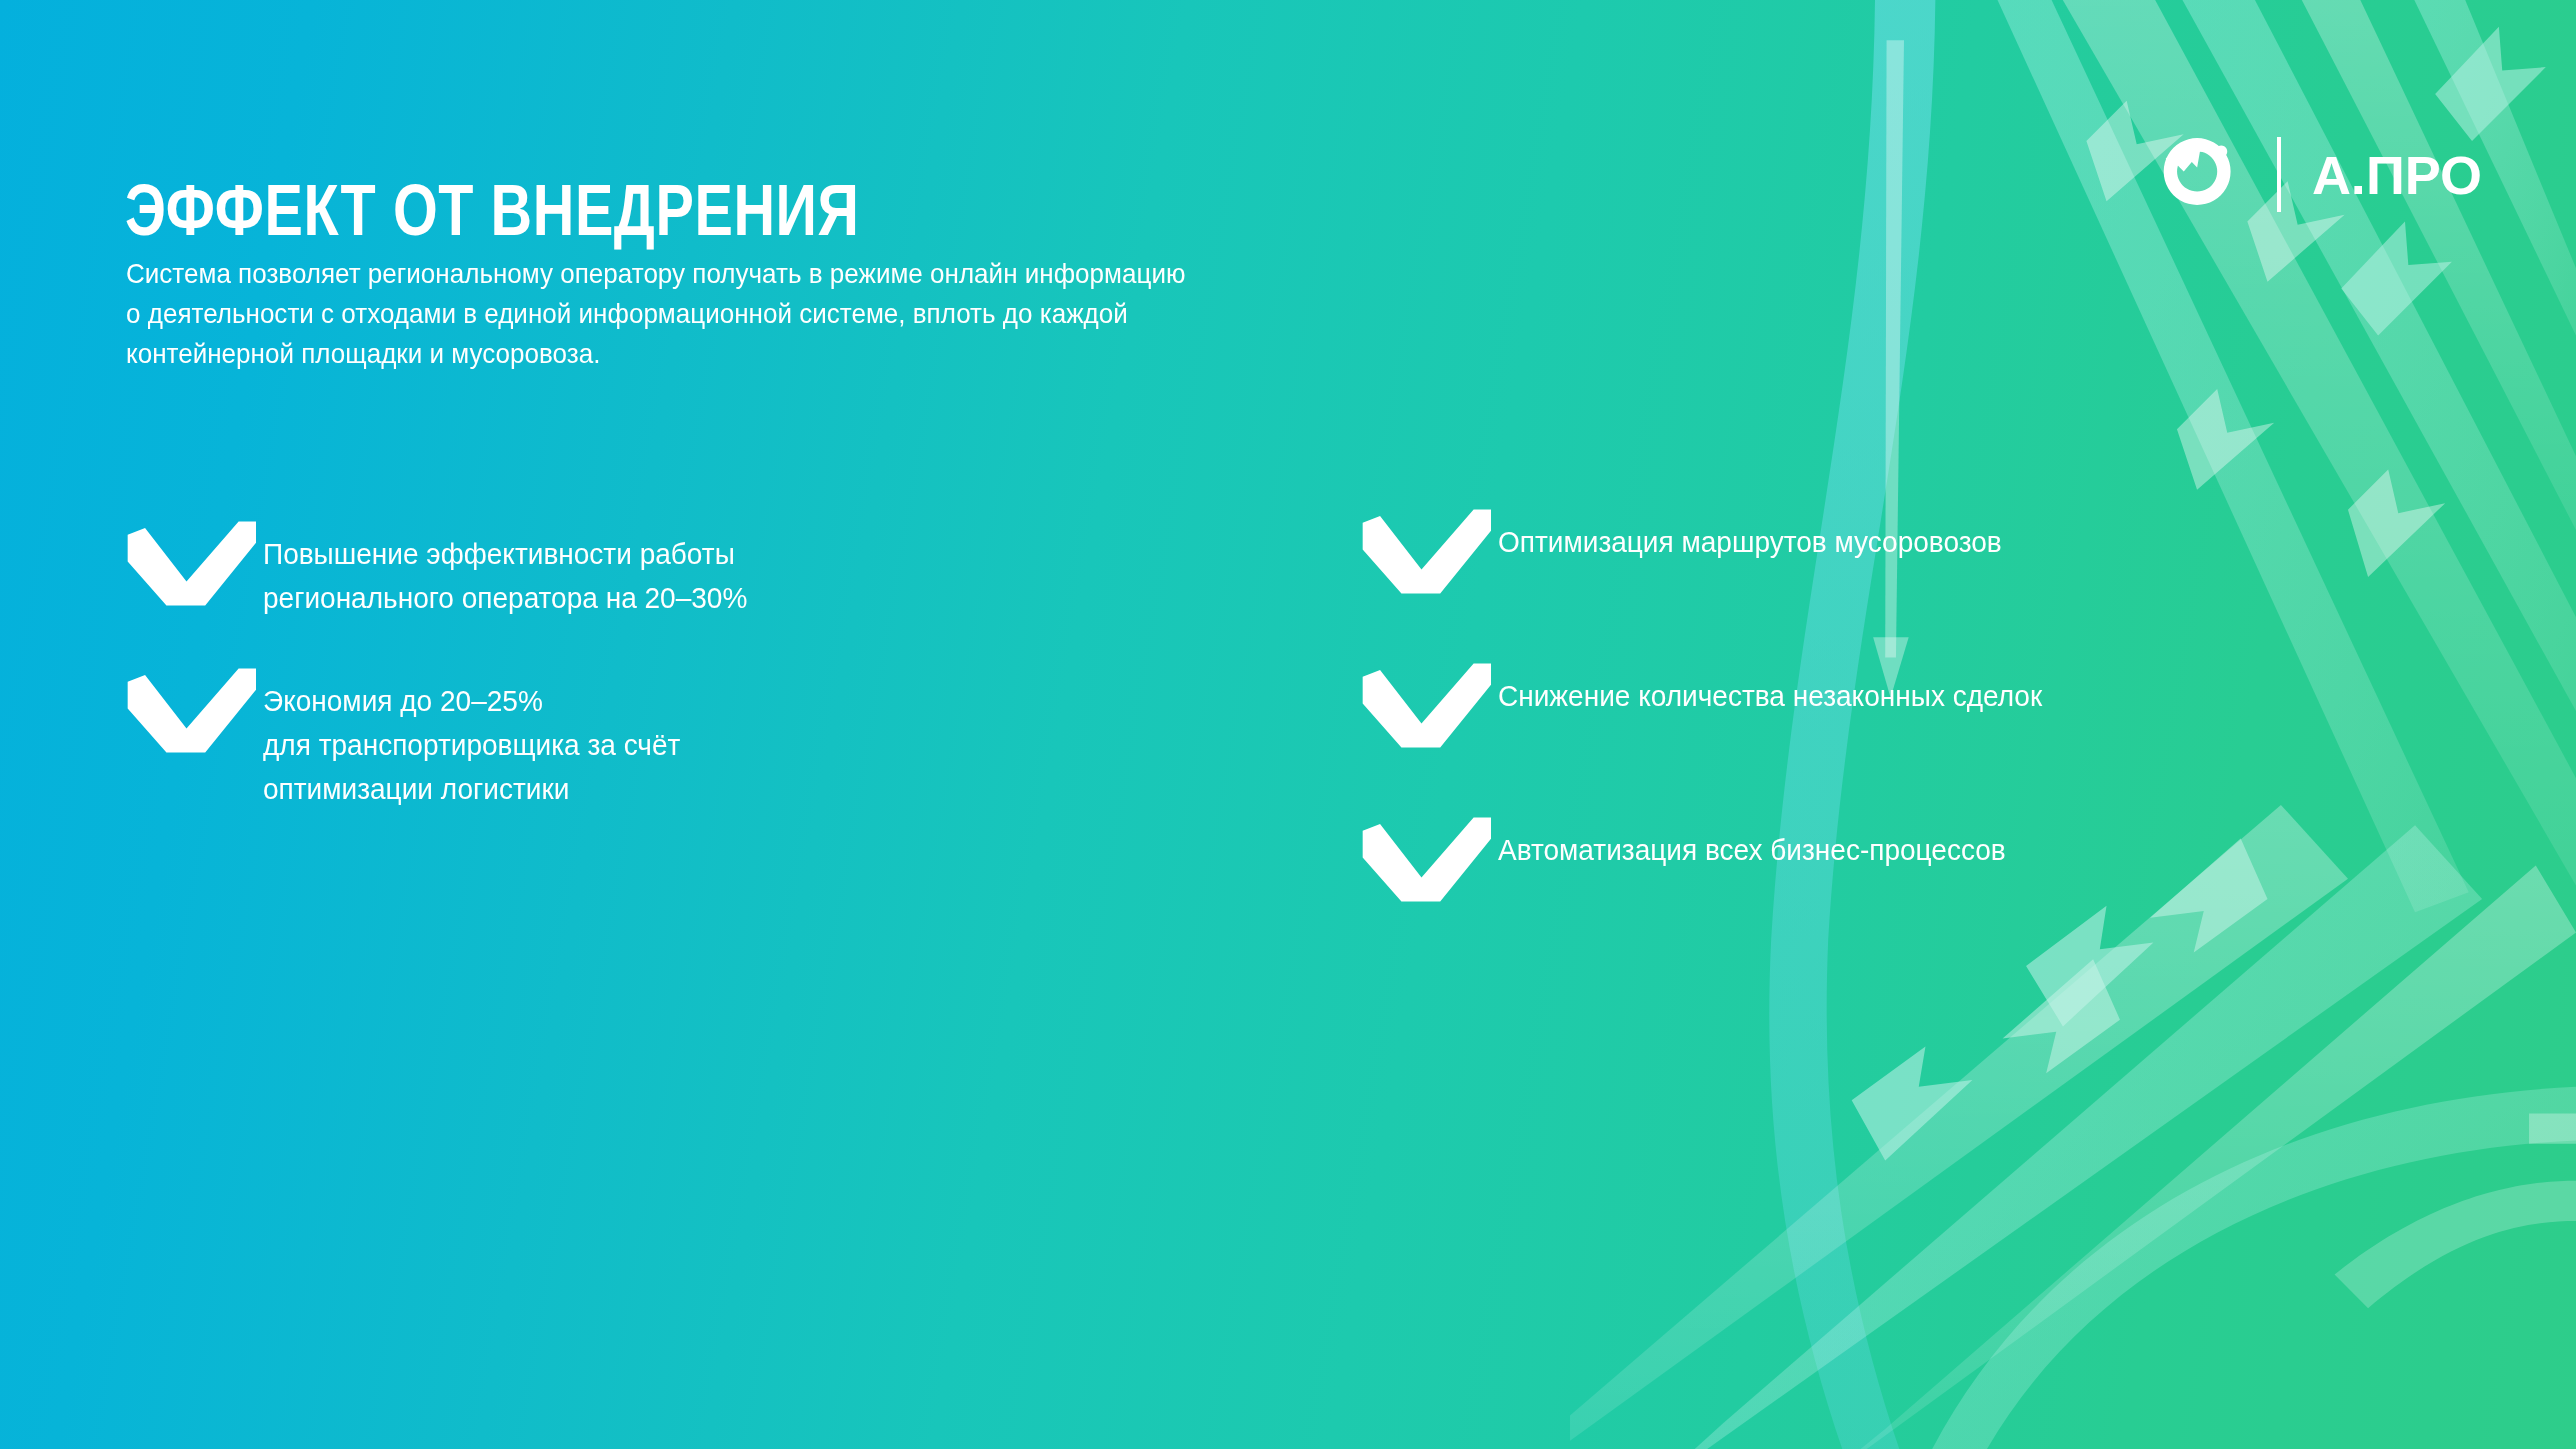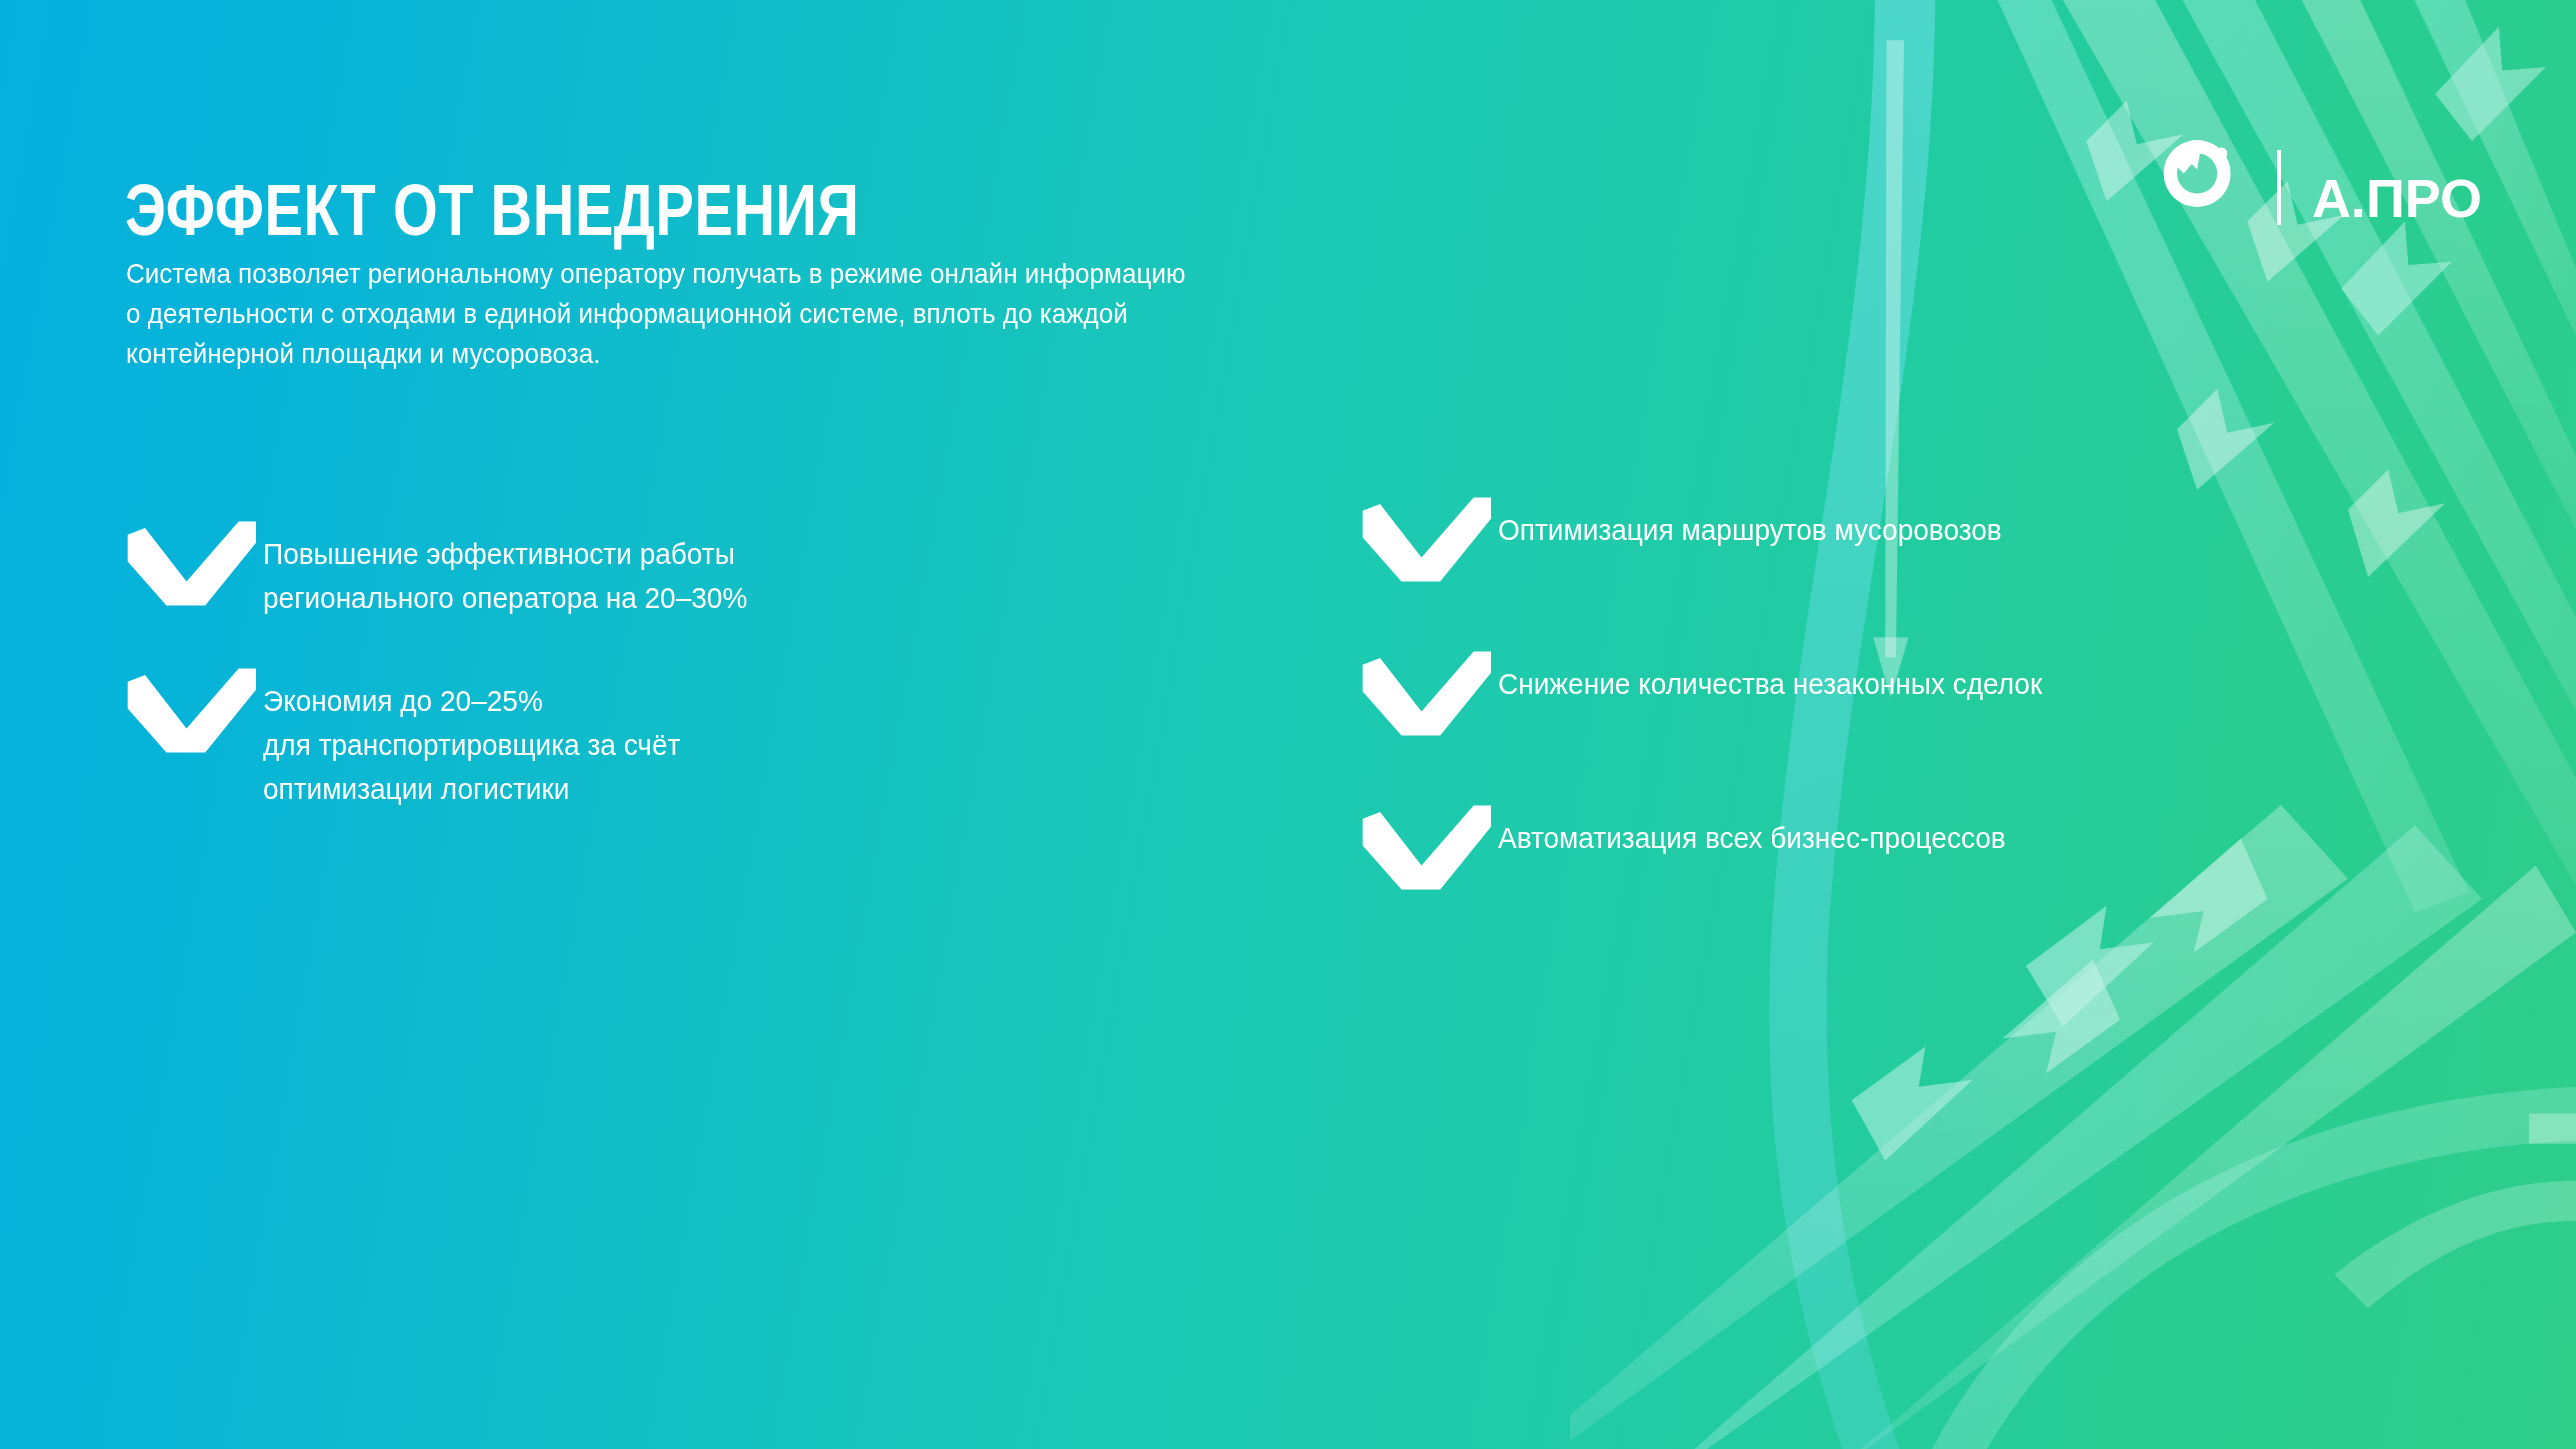--- a/index.html
+++ b/index.html
@@ -26,33 +26,33 @@
   }
   .subtitle{
     position:absolute;left:126px;top:254px;width:1677px;
     color:#ffffff;font-size:28px;line-height:1.42;font-weight:400;
     transform:scaleX(0.93);transform-origin:left top;
   }
   .subtitle div{white-space:nowrap;}
   
   .logo{
     position:absolute;right:94px;top:124px;
-    display:flex;align-items:flex-end;height:101px;
+    display:flex;align-items:center;height:101px;
   }
   .logo-mark{position:relative;width:97px;height:97px;flex:0 0 auto;}
   .logo-mark svg{display:block;width:97px;height:97px;}
   .logo-div{width:3.4px;height:75px;background:#ffffff;margin:0 31px 0 23px;flex:0 0 auto;}
   .logo-text{
     color:#ffffff;font-size:54px;font-weight:700;letter-spacing:0px;
     line-height:1;white-space:nowrap;
   }
   
   .col{position:absolute;}
   .col-left{left:125px;top:520px;width:1100px;}
-  .col-right{left:1360px;top:496px;width:1047px;text-align:right;}
+  .col-right{left:1360px;top:508px;width:1047px;text-align:right;}
   .item{position:relative;display:flex;align-items:flex-start;}
   .check{flex:0 0 auto;width:131px;height:87px;margin-right:6.7px;}
   .check svg{display:block;width:131px;height:87px;}
   .item-text{
     color:#ffffff;font-size:29.5px;line-height:1.48;font-weight:400;
     padding-top:12px;
     transform:scaleX(0.95);transform-origin:left top;
   }
   .item-text div{white-space:nowrap;}
 </style>

